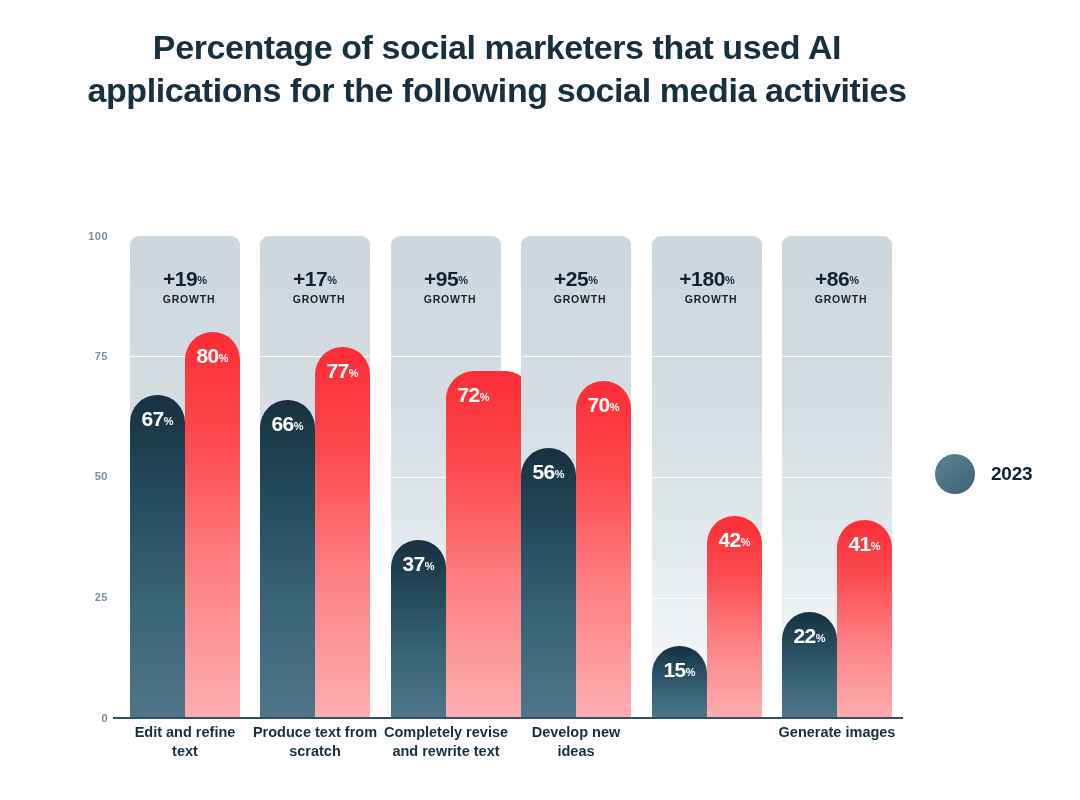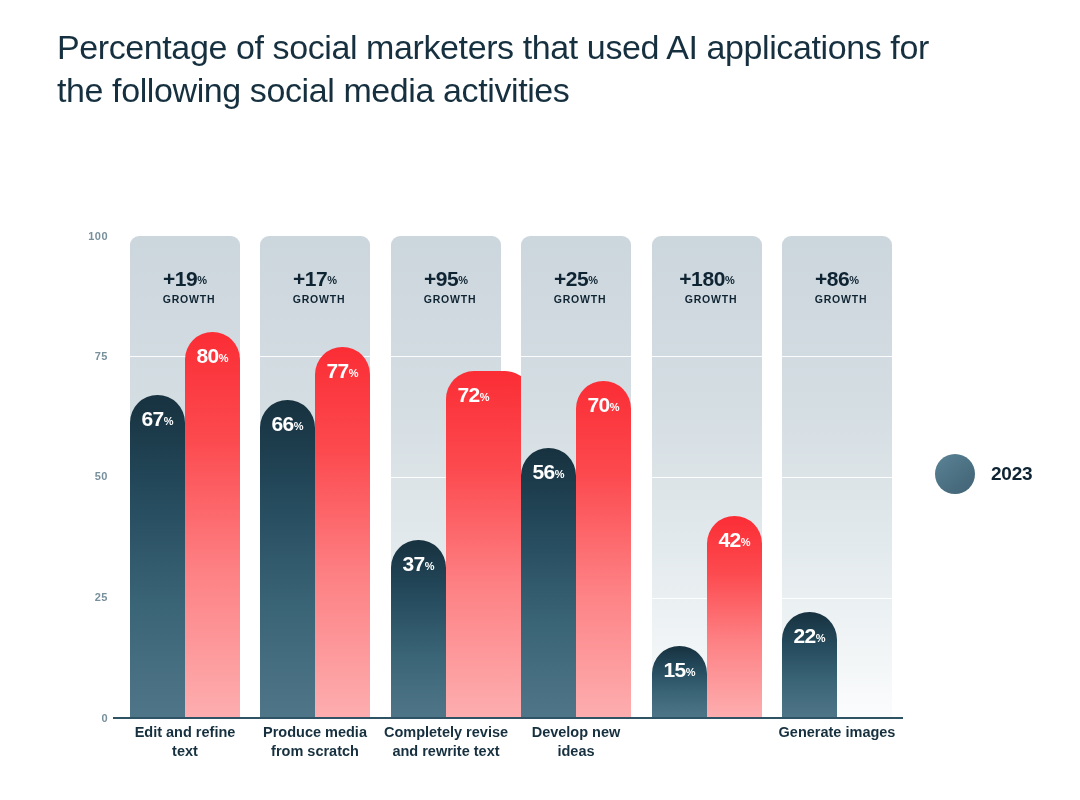--- a/index.html
+++ b/index.html
@@ -15,23 +15,24 @@
     position: relative;
   }
 
   #chart-title {
     position: absolute;
     left: 57px;
     top: 26px;
     width: 880px;
     font-size: 34px;
     line-height: 43px;
-    font-weight: normal;
+    font-weight: bold;
     color: #16303f;
     letter-spacing: -0.4px;
+    text-align: center;
   }
 
   
   #plot-area {
     position: absolute;
     left: 0;
     top: 0;
     width: 1080px;
     height: 800px;
   }
@@ -295,26 +296,29 @@
       <div class="gridline" style="top:241px;"></div>
       <div class="gridline" style="top:362px;"></div>
     </div>
     <div class="growth">
       <span class="g-val">+86</span><span class="g-pct">%</span>
       <span class="g-word">GROWTH</span>
     </div>
     <div class="bar bar-2023" style="height:106px;">
       <div class="bar-label"><span class="v">22</span><span class="p">%</span></div>
     </div>
+    <div class="bar bar-2024" style="height:198px;">
+      <div class="bar-label"><span class="v">41</span><span class="p">%</span></div>
+    </div>
   </div>
 
   <div id="axis-baseline"></div>
 
   <div class="cat-label" style="left:122px;">Edit and refine text</div>
-  <div class="cat-label" style="left:252px;">Produce media from scratch</div>
+  <div class="cat-label" style="left:252px;">Produce text from scratch</div>
   <div class="cat-label" style="left:513px;">Develop new ideas</div>
   <div class="cat-label" style="left:383px;">Completely revise and rewrite text</div>
   <div class="cat-label" style="left:774px;">Generate images</div>
 
 </div>
 
 <div id="legend">
   <div class="legend-row">
     <span class="legend-dot d2023"></span>
     <span class="legend-text">2023</span>

